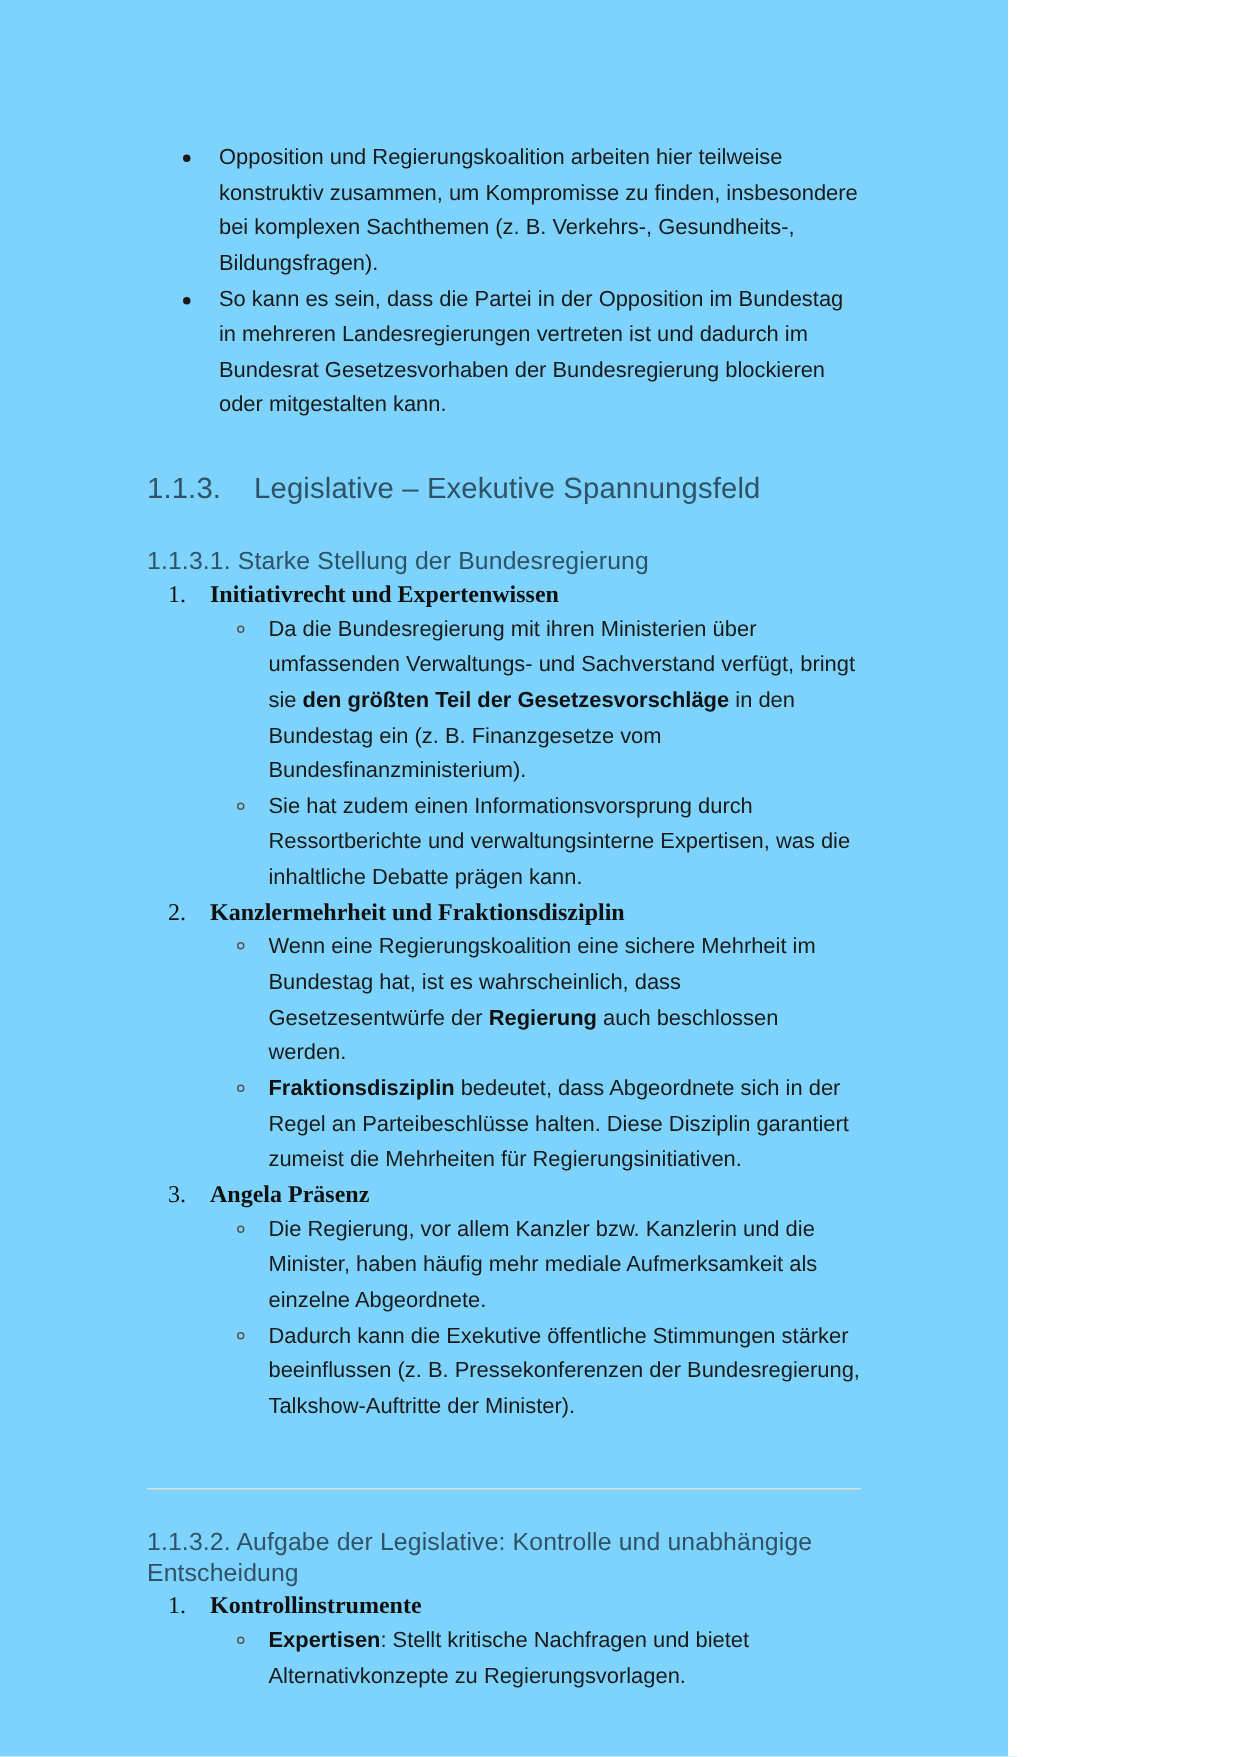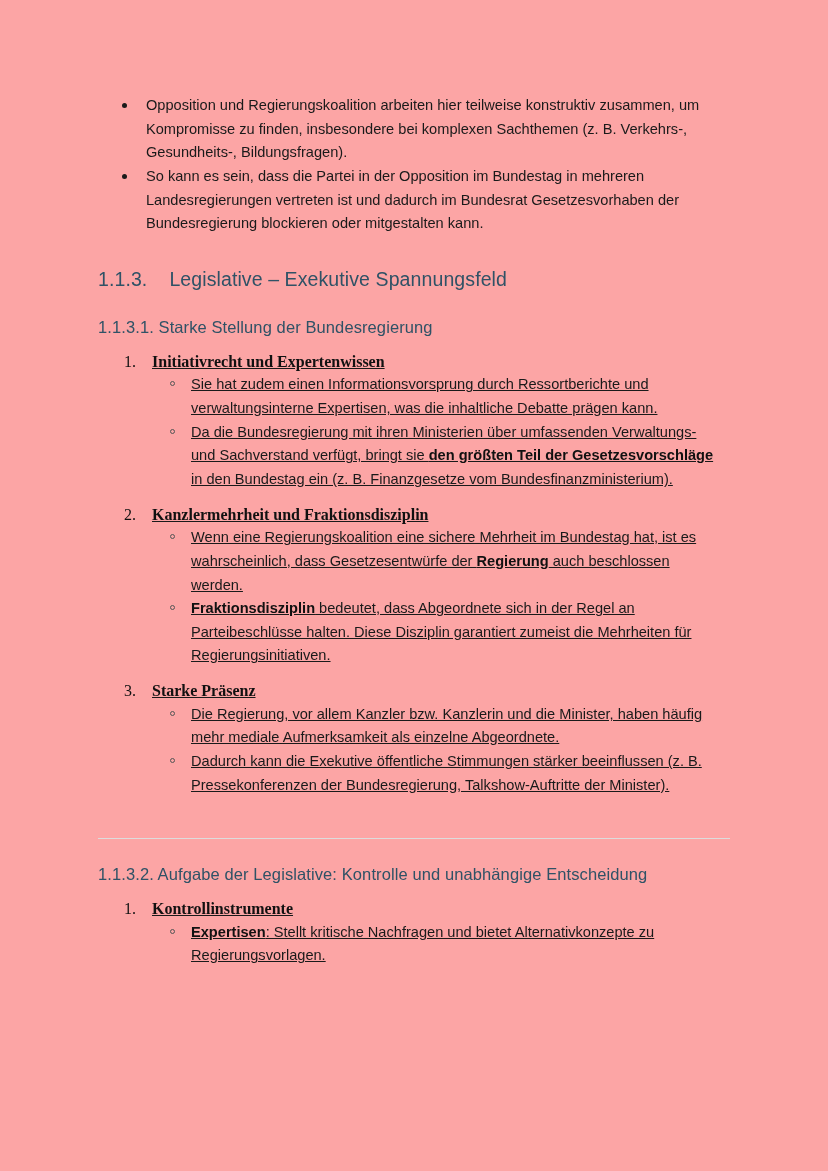--- a/index.html
+++ b/index.html
@@ -10,25 +10,25 @@
   }
   body {
     width: 828px;
     height: 1171px;
     font-family: "Liberation Sans", sans-serif;
     color: #1a1a1a;
     -webkit-font-smoothing: antialiased;
   }
   .page {
     position: relative;
-    width: 828px;
+    width: 672px;
     height: 1171px;
     box-sizing: border-box;
     padding: 94px 98px 0 98px;
-    background: #fca5a5;
+    background: #7dd3fc;
     overflow: hidden;
   }
 
   
   .h-sub {
     color: #2f5266;
     font-family: "Liberation Sans", sans-serif;
     font-size: 16.5px;
     font-weight: 400;
     line-height: 1.3;
@@ -81,22 +81,21 @@
   ol.serif-list {
     list-style: none;
     margin: 0;
     padding: 0;
     counter-reset: oli;
   }
   ol.serif-list > li {
     position: relative;
     counter-increment: oli;
     padding-left: 42px;
-    margin: 12px;
-    text-decoration: underline;
+    margin: 0;
   }
   ol.serif-list > li > .oli-title {
     font-family: "Liberation Serif", serif;
     font-weight: bold;
     font-size: 16px;
     line-height: 1.42;
     color: #111111;
     display: block;
   }
   ol.serif-list > li::before {
@@ -166,33 +165,33 @@
     <h2 class="h-main"><span class="num">1.1.3.</span><span>Legislative – Exekutive Spannungsfeld</span></h2>
   </div>
 
   <div class="blk-h-131">
     <h3 class="h-sub">1.1.3.1. Starke Stellung der Bundesregierung</h3>
   </div>
   <ol class="serif-list blk-list-after-head" id="starke-stellung-list">
       <li>
         <span class="oli-title">Initiativrecht und Expertenwissen</span>
         <ul class="circle">
+          <li><span>Da die Bundesregierung mit ihren Ministerien über umfassenden Verwaltungs- und Sachverstand verfügt, bringt sie </span><b>den größten Teil der Gesetzesvorschläge</b><span> in den Bundestag ein (z. B. Finanzgesetze vom Bundesfinanzministerium).</span></li>
           <li><span>Sie hat zudem einen Informationsvorsprung durch Ressortberichte und verwaltungsinterne Expertisen, was die inhaltliche Debatte prägen kann.</span></li>
-          <li><span>Da die Bundesregierung mit ihren Ministerien über umfassenden Verwaltungs- und Sachverstand verfügt, bringt sie </span><b>den größten Teil der Gesetzesvorschläge</b><span> in den Bundestag ein (z. B. Finanzgesetze vom Bundesfinanzministerium).</span></li>
         </ul>
       </li>
       <li>
         <span class="oli-title">Kanzlermehrheit und Fraktionsdisziplin</span>
         <ul class="circle">
           <li><span>Wenn eine Regierungskoalition eine sichere Mehrheit im Bundestag hat, ist es wahrscheinlich, dass Gesetzesentwürfe der </span><b>Regierung</b><span> auch beschlossen werden.</span></li>
           <li><b>Fraktionsdisziplin</b><span> bedeutet, dass Abgeordnete sich in der Regel an Parteibeschlüsse halten. Diese Disziplin garantiert zumeist die Mehrheiten für Regierungsinitiativen.</span></li>
         </ul>
       </li>
       <li>
-        <span class="oli-title">Starke Präsenz</span>
+        <span class="oli-title">Angela Präsenz</span>
         <ul class="circle">
           <li><span>Die Regierung, vor allem Kanzler bzw. Kanzlerin und die Minister, haben häufig mehr mediale Aufmerksamkeit als einzelne Abgeordnete.</span></li>
           <li><span>Dadurch kann die Exekutive öffentliche Stimmungen stärker beeinflussen (z. B. Pressekonferenzen der Bundesregierung, Talkshow-Auftritte der Minister).</span></li>
         </ul>
       </li>
     </ol>
 
   <div class="blk-divider">
     <hr class="divider">
   </div>

